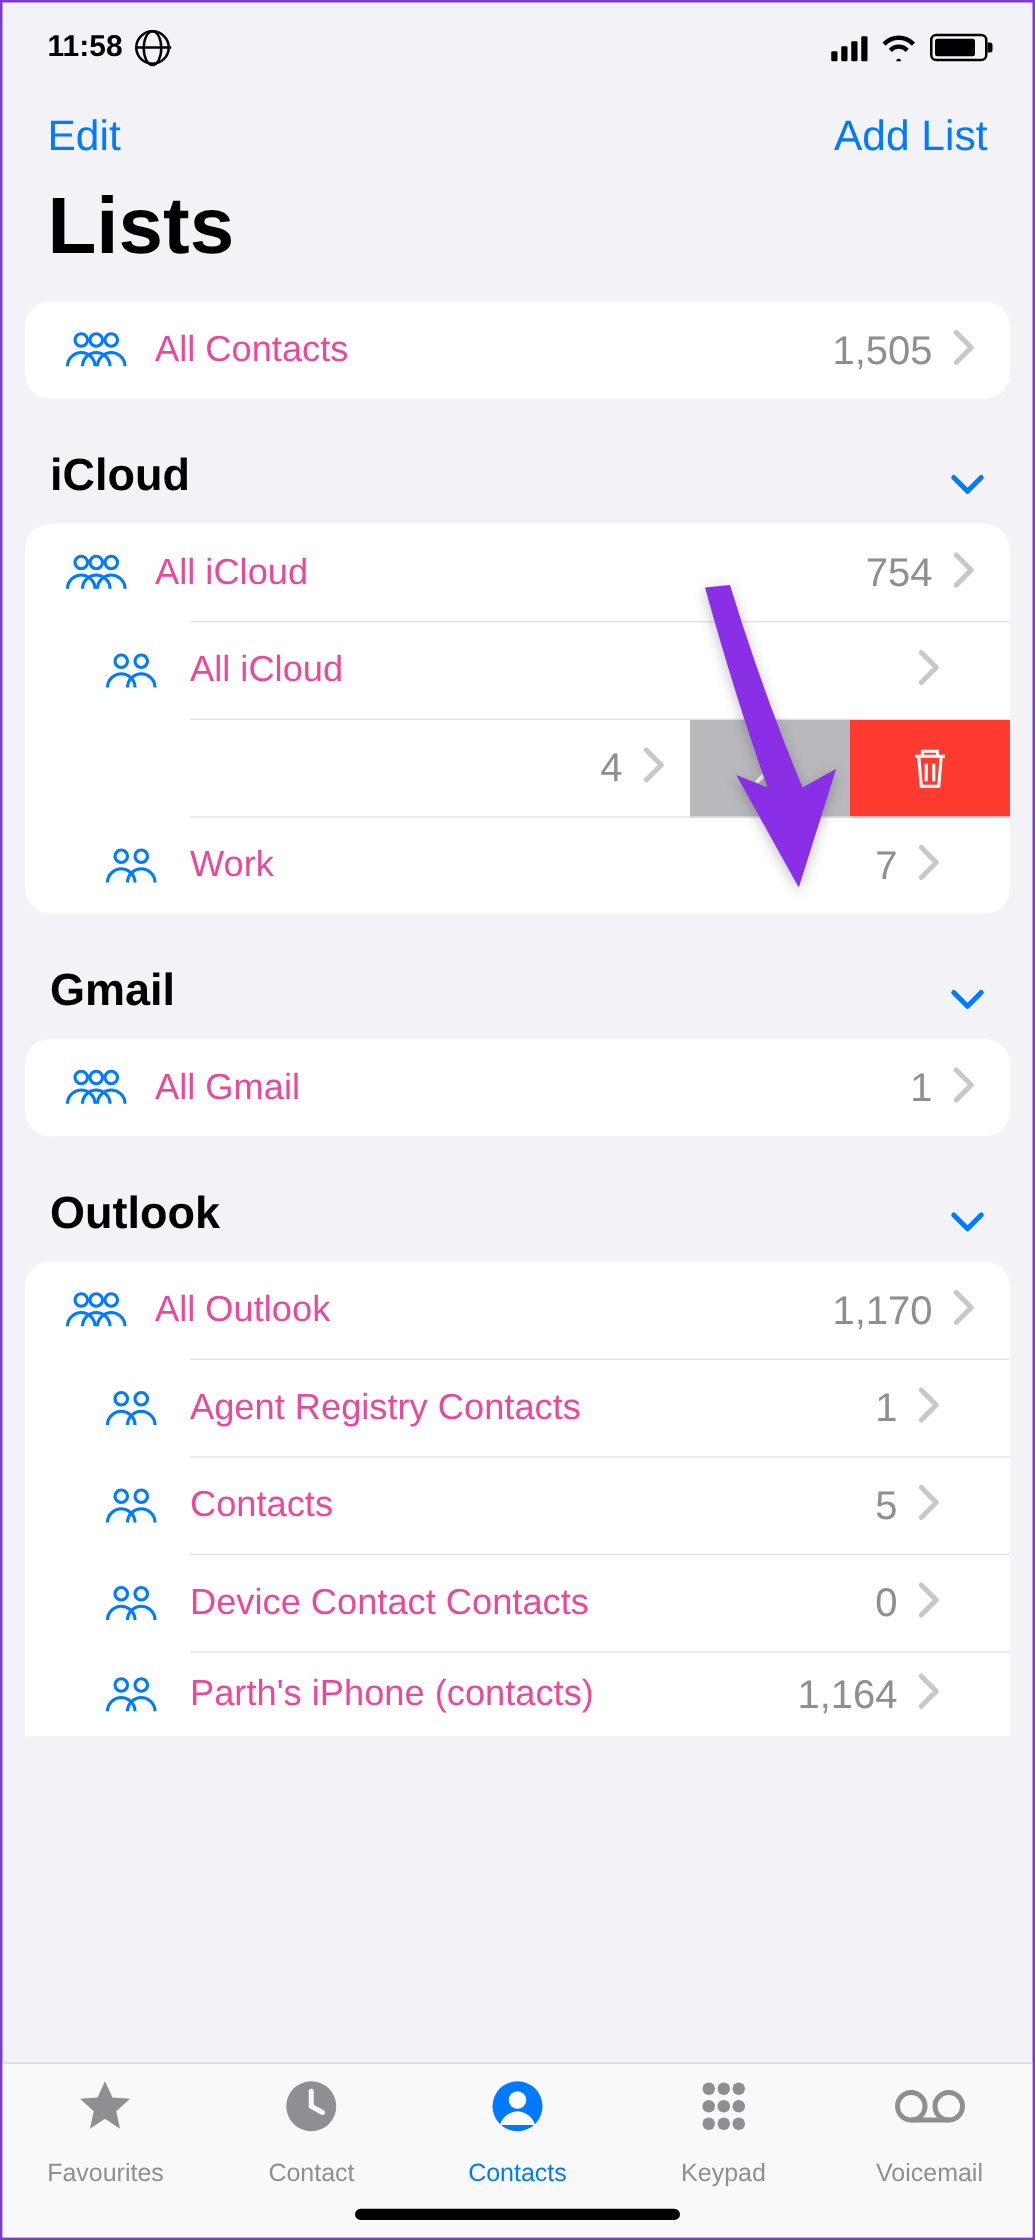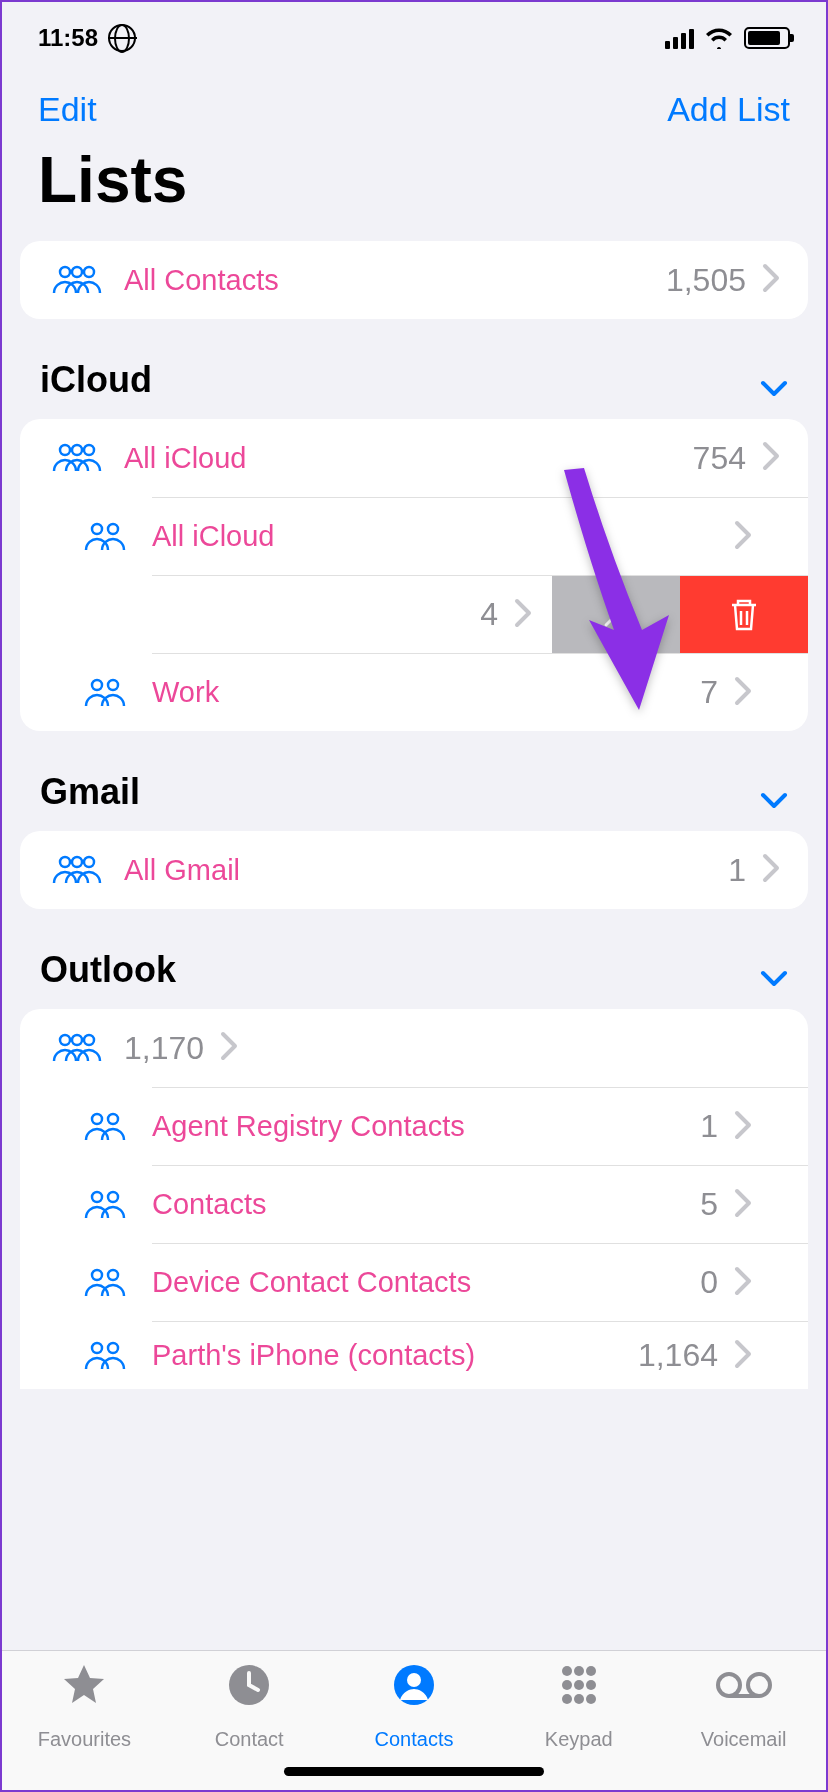--- a/index.html
+++ b/index.html
@@ -263,20 +263,21 @@
             <g fill="none" stroke="#007aff" stroke-width="2.5">
               <circle cx="14" cy="9" r="5"></circle>
               <circle cx="26" cy="9" r="5"></circle>
               <circle cx="38" cy="9" r="5"></circle>
               <path d="M3 30c0-7 6-11 11-11s11 4 11 11"></path>
               <path d="M15 30c0-7 6-11 11-11s11 4 11 11"></path>
               <path d="M27 30c0-7 6-11 11-11s11 4 11 11"></path>
             </g>
           </svg>
         </span>
+    <span class="label">All Outlook</span>
     <span class="count">1,170</span>
     <span class="chev"><svg viewBox="0 0 18 30">
             <path d="M3 3l12 12L3 27" fill="none" stroke="#c7c7cc" stroke-width="4" stroke-linecap="round" stroke-linejoin="round"></path>
           </svg></span>
   </div>
   <div class="row" style="border-top:1px solid #e0e0e0;padding-left:0;">
     <span class="icon people2" style="margin-left:-76px;">
           <svg viewBox="0 0 44 34">
             <g fill="none" stroke="#007aff" stroke-width="2.5">
               <circle cx="14" cy="9" r="5"></circle>

